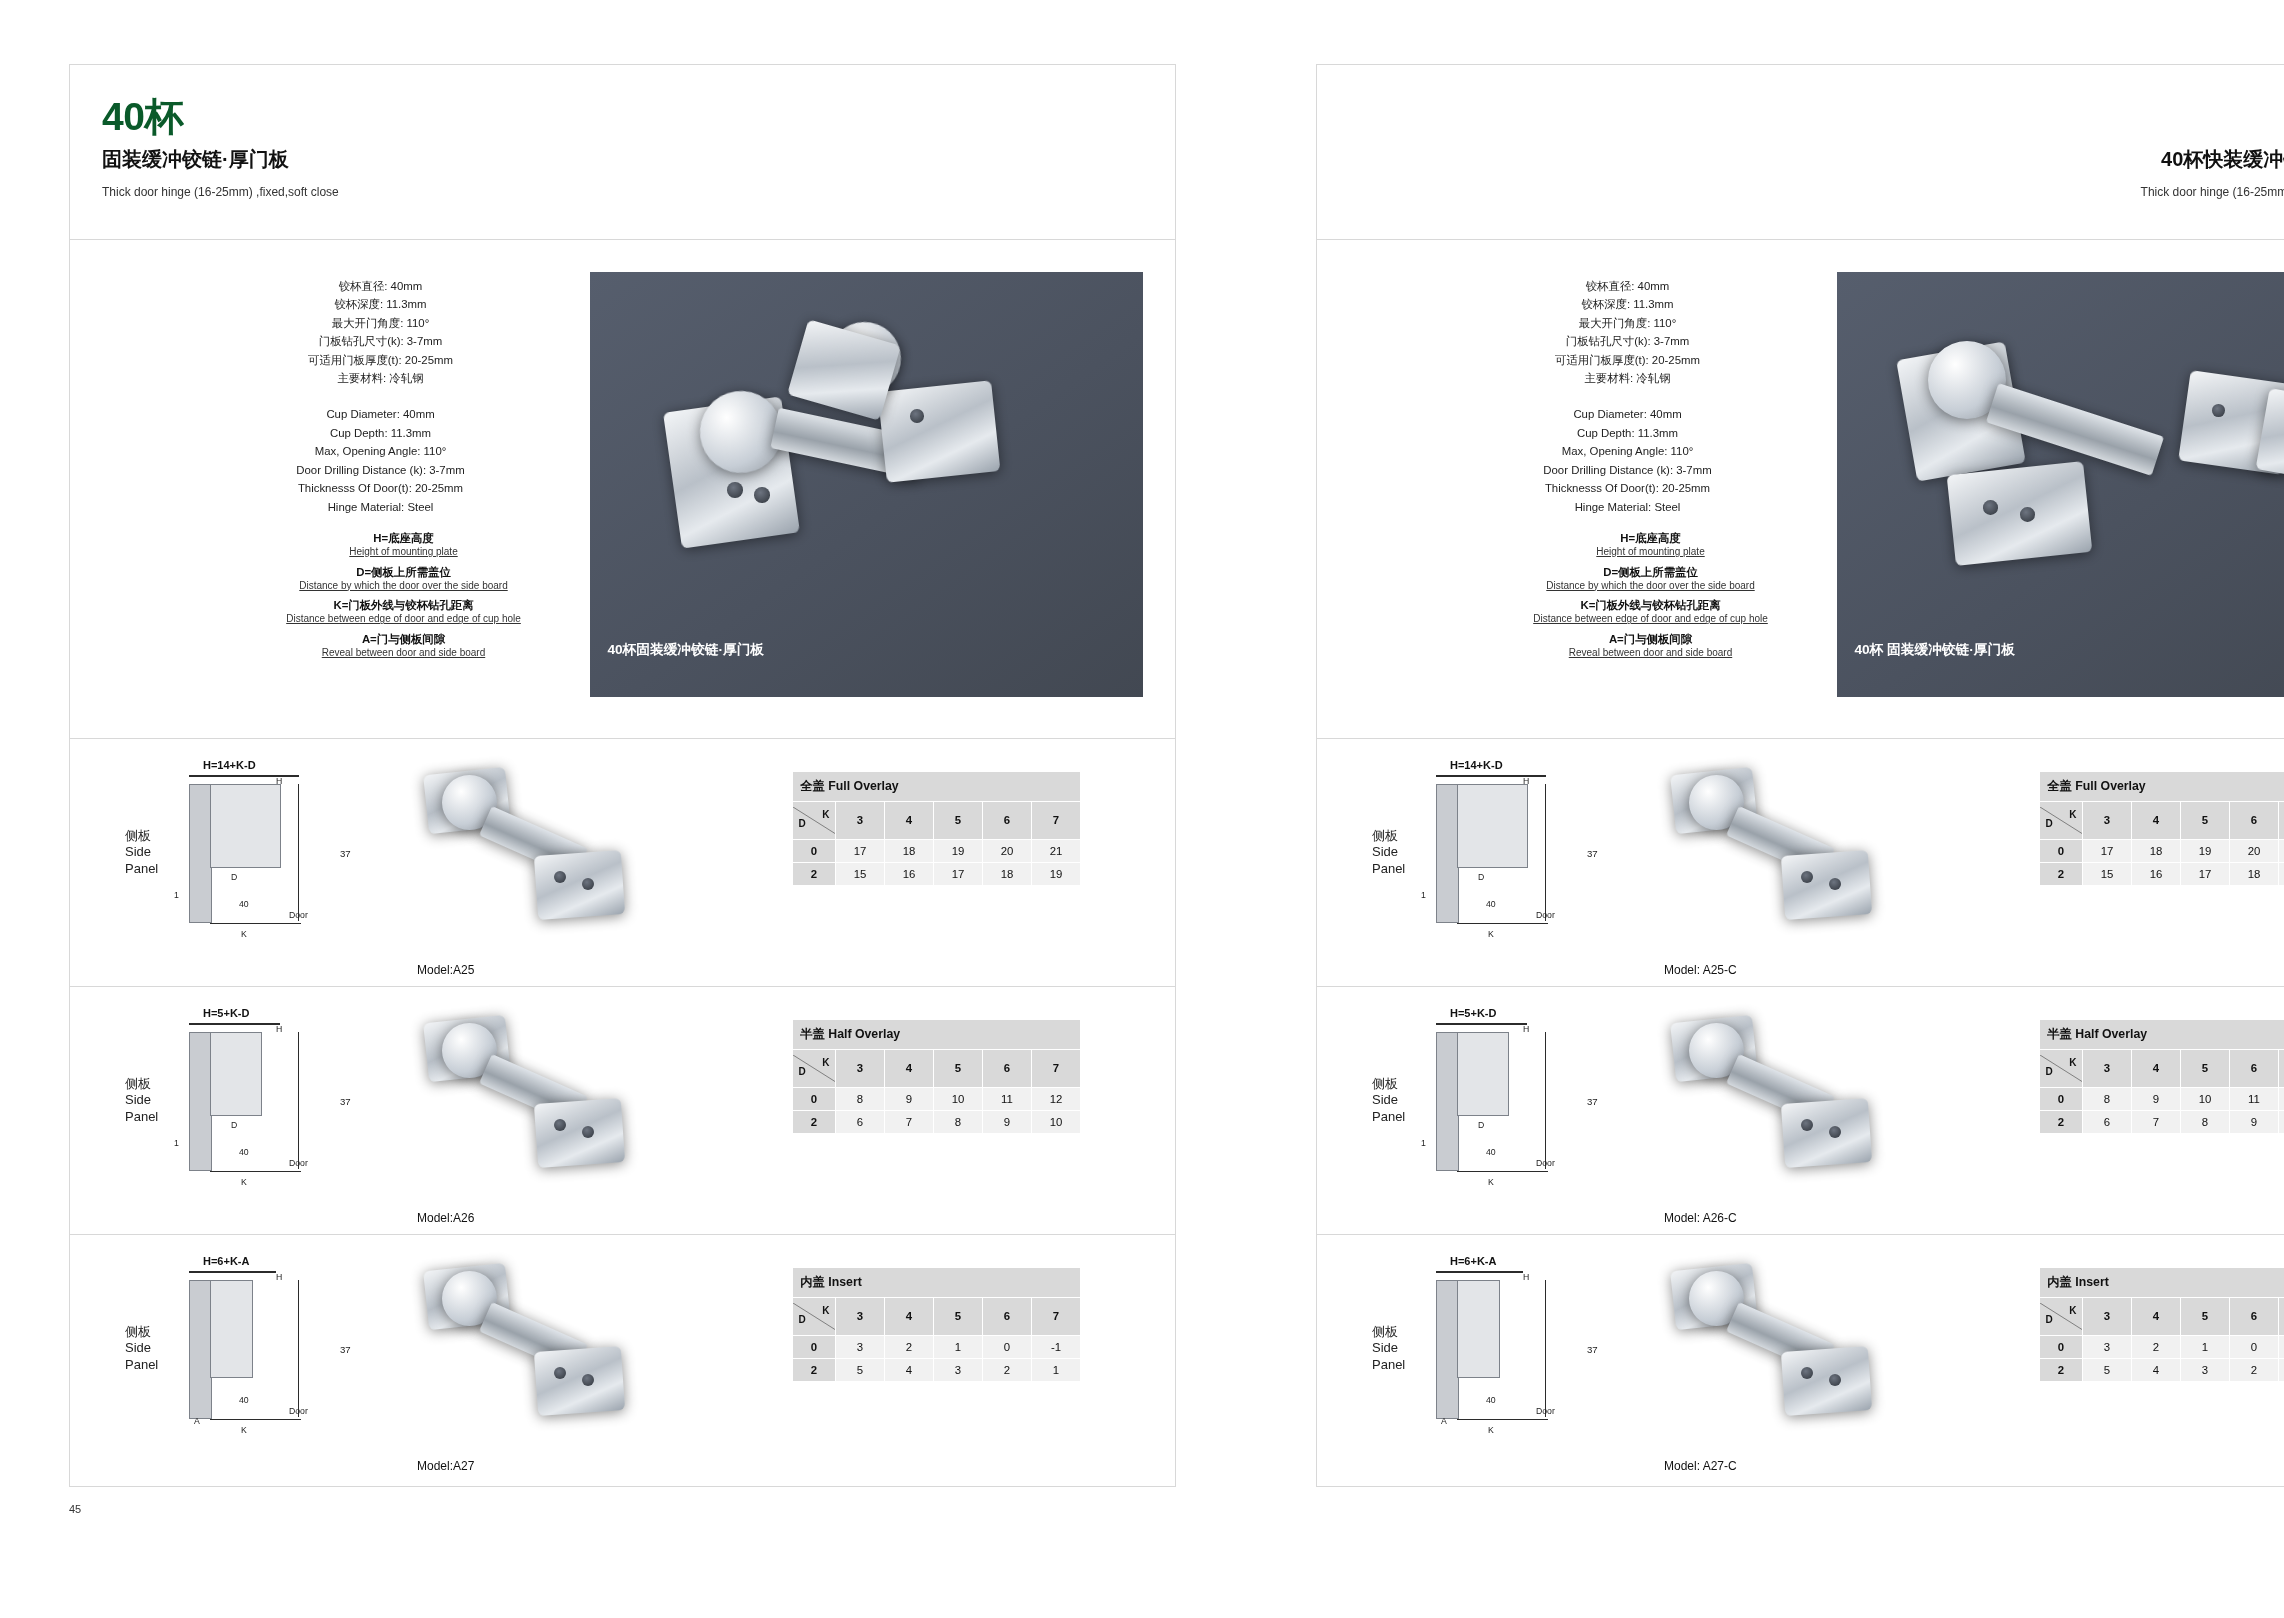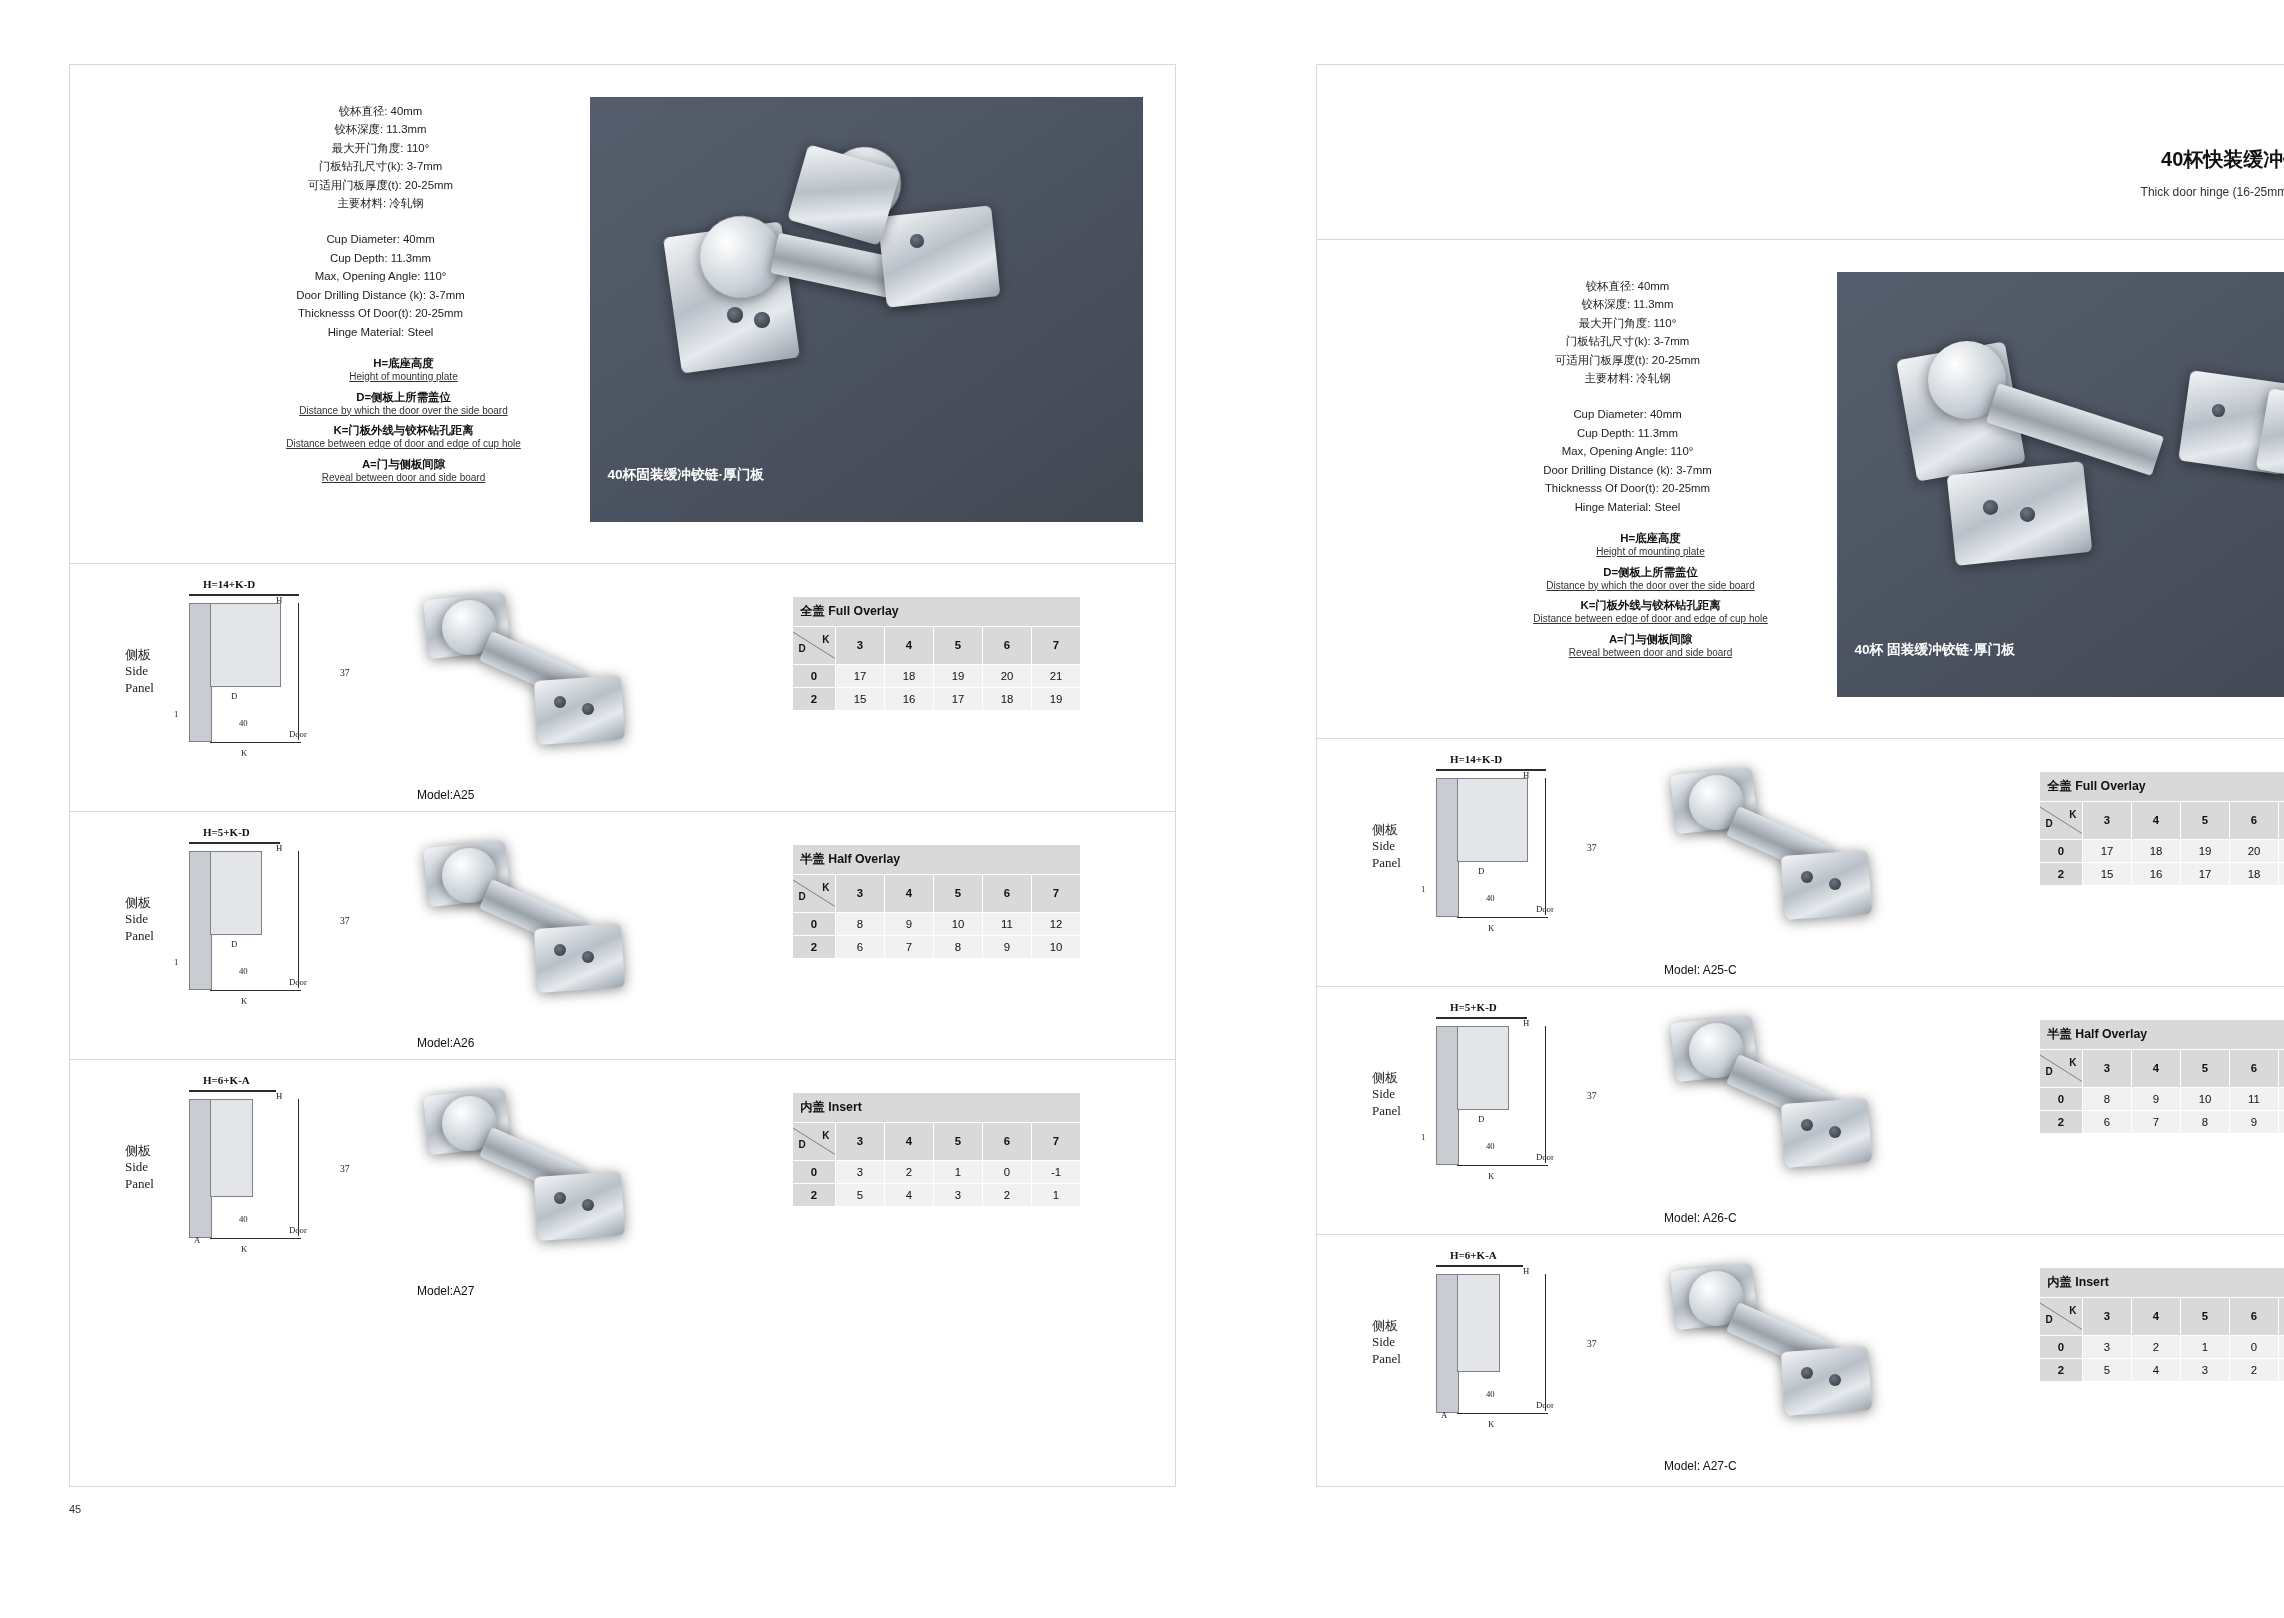--- a/index.html
+++ b/index.html
@@ -32,21 +32,21 @@
   .photo .cap{position:absolute;left:17.4px;bottom:38px;color:#fff;font-size:13.7px;font-weight:bold;}
   .hinge{position:absolute;filter:drop-shadow(0 2.7px 6.4px rgba(0,0,0,.45));}
   .hplate{background:linear-gradient(160deg,#f3f5f7,#b9c0c8 45%,#e6eaee 70%,#9aa3ad);border-radius:6.4px;}
   .hcup{background:radial-gradient(ellipse at 35% 30%,#ffffff,#c7ced6 60%,#8e959d);border-radius:50%;}
   .harm{background:linear-gradient(180deg,#dfe4e9,#99a1a9 60%,#d4d9de);border-radius:3.7px;}
   .dot{position:absolute;background:radial-gradient(circle at 40% 35%,#6d7480,#2f343b);border-radius:50%;}
 
   
   .row{position:relative;height:247px;border-bottom:1.4px solid #d8d8d8;}
   .row.last{border-bottom:none;}
-  .diagram{position:absolute;left:55px;top:14px;width:256px;height:192px;font-family:Liberation Serif, serif;}
+  .diagram{position:absolute;left:55px;top:20px;width:256px;height:192px;}
   .dlabelTop{position:absolute;left:78px;top:0px;font-size:11px;font-weight:bold;}
   .sidelabel{position:absolute;left:0px;top:69px;font-size:13px;line-height:1.25;color:#222;}
   .doorlabel{position:absolute;left:164px;top:151px;font-size:8.7px;color:#222;}
   .n37{position:absolute;left:215px;top:89px;font-size:9.6px;color:#222;}
   .n40{position:absolute;left:114px;top:140px;font-size:8.7px;color:#222;}
   .nK{position:absolute;left:116px;top:170px;font-size:8.7px;color:#222;}
   .nD{position:absolute;left:106px;top:113px;font-size:8.7px;color:#222;}
   .nH{position:absolute;left:151px;top:17.4px;font-size:8.7px;color:#222;}
   .nA{position:absolute;left:69px;top:161px;font-size:8.7px;color:#222;}
   .n1{position:absolute;left:49px;top:131px;font-size:8.7px;color:#222;}
@@ -72,20 +72,27 @@
   .pageno{position:absolute;font-size:11px;color:#333;}
   .pageno.l{left:69px;top:1503px;}
 </style>
 </head>
 <body>
 
 <div class="page">
 
   <div class="sheet left">
 
+    <div class="hdr l">
+      <div class="pad">
+        <div class="big">40杯</div>
+        <div class="sub">固装缓冲铰链·厚门板</div>
+        <div class="eng">Thick door hinge (16-25mm) ,fixed,soft close</div>
+      </div>
+    </div>
 
     <div class="specwrap">
       <div class="spec">
         <div class="cn" style="white-space:pre-line">铰杯直径: 40mm
 铰杯深度: 11.3mm
 最大开门角度: 110°
 门板钻孔尺寸(k): 3-7mm
 可适用门板厚度(t): 20-25mm
 主要材料: 冷轧钢</div>
         <div class="en" style="white-space:pre-line">Cup Diameter: 40mm

